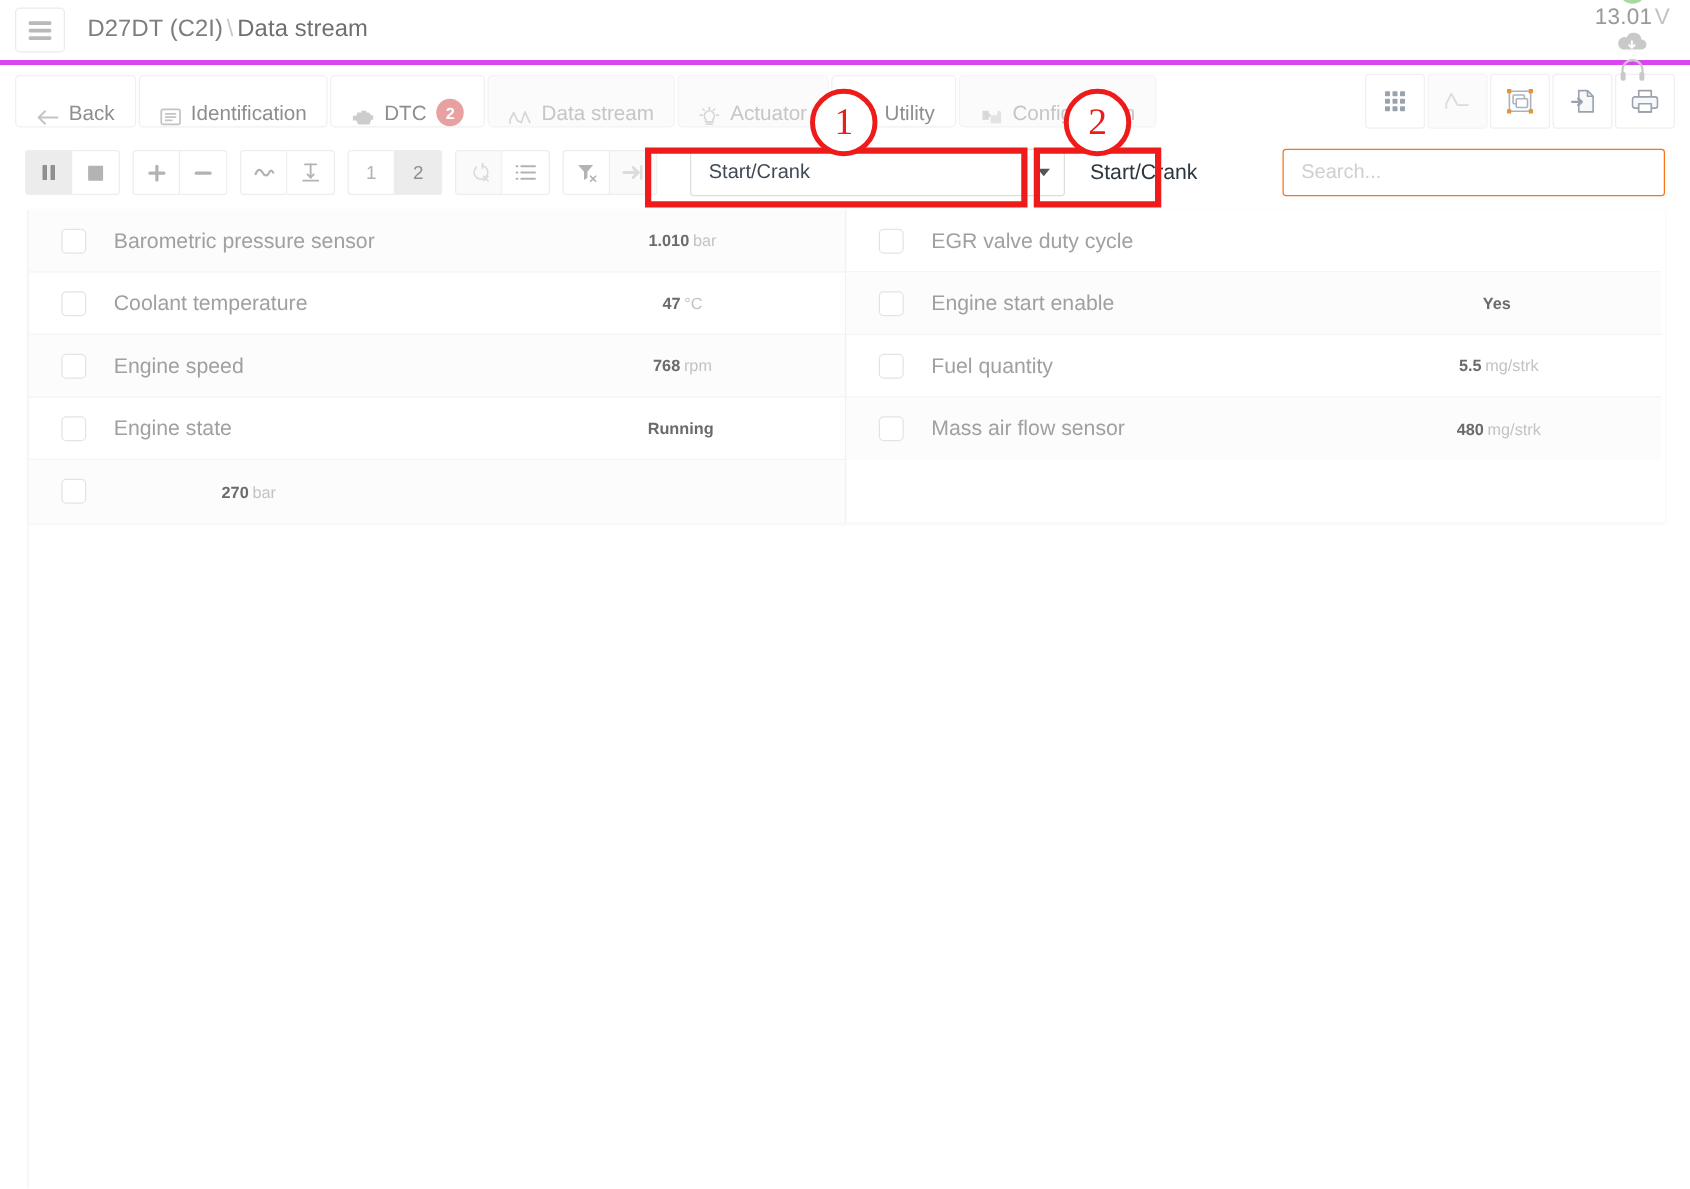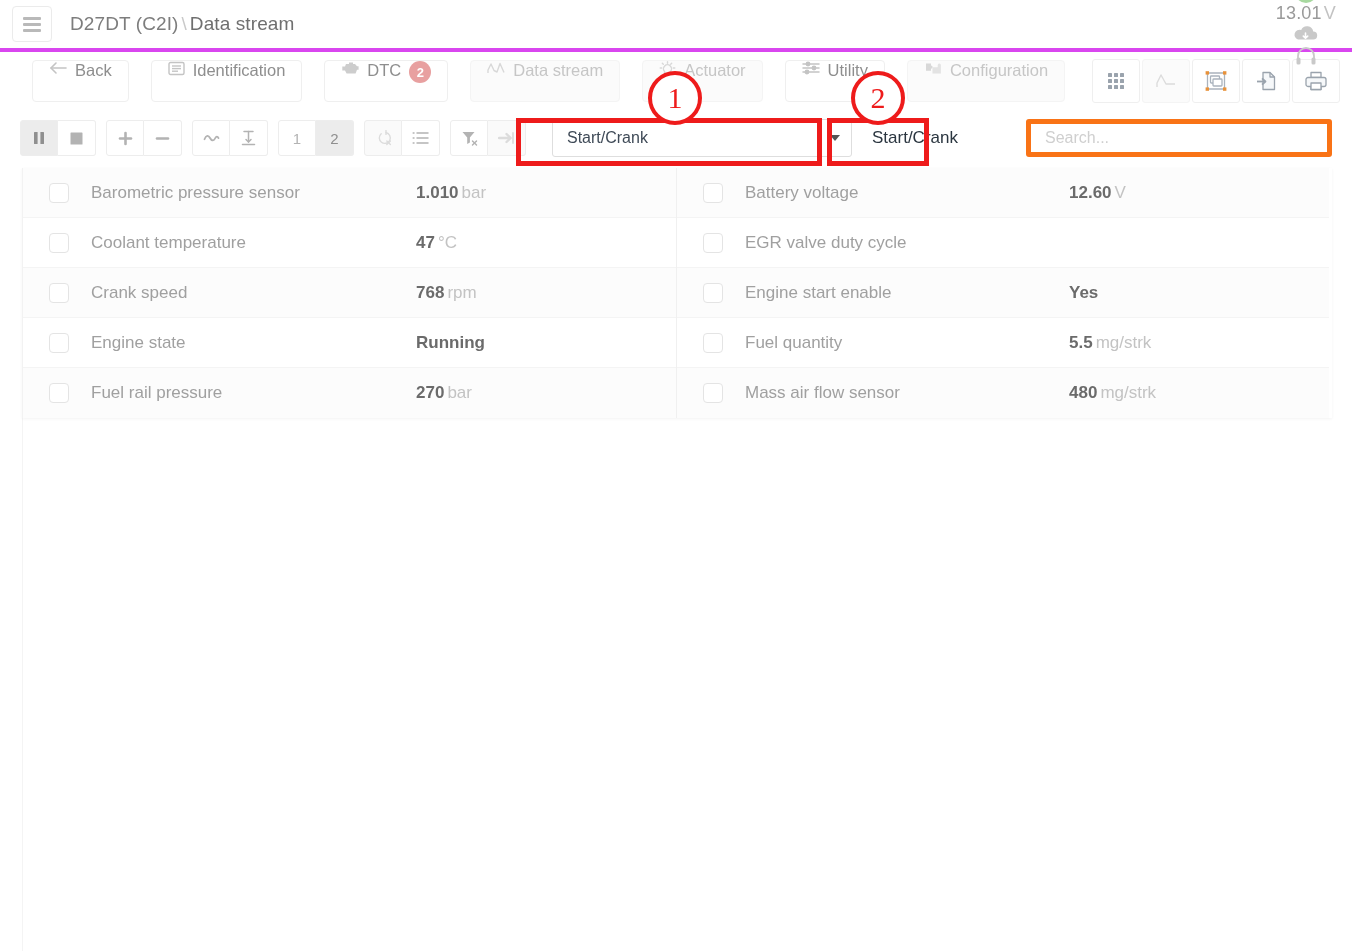--- a/index.html
+++ b/index.html
@@ -67,30 +67,29 @@
     display: flex;
     align-items: center;
     padding: 0 12px;
     gap: 2px;
     background: #ffffff;
     position: relative;
     z-index: 4;
   }
   .tab {
     height: 42px;
-    display: flex; align-items: flex-start; gap: 8px;
+    display: flex; align-items: flex-end; gap: 8px;
     padding: 0 16px;
     border: 1px solid #efefef;
     border-radius: 4px;
     background: #ffffff;
     font-size: 16.5px;
     color: #8e8e8e;
     cursor: pointer;
     white-space: nowrap;
-    margin-left: 20px;
   }
   .tab.dim { color: #c6c6c6; background: #fbfbfb; border-color: #f4f4f4; }
   .tab.dim .tab-ico { color: #d8d8d8; }
   .tab-ico { color: #c4c4c4; display:flex; align-items:center; }
   .tab-ico svg { display:block; }
   .badge {
     min-width: 22px; height: 22px; padding: 0 6px;
     border-radius: 11px;
     background: #e8a0a0;
     color: #ffffff;
@@ -166,21 +165,21 @@
   }
   .plain-label {
     margin-left: 20px;
     font-size: 17px;
     color: #2b3640;
     white-space: nowrap;
   }
   .search-wrap { margin-left: auto; }
   .search-input {
     width: 306px; height: 38px;
-    border: 5px solid #f97316;
+    border: 1px solid #f97316;
     border-radius: 3px;
     background: #fff;
     font-size: 16px;
     color: #9a9a9a;
     padding: 0 14px;
     font-family: "Liberation Sans", sans-serif;
     outline: none;
   }
   .search-input::placeholder { color: #cfcfcf; }
 
@@ -220,22 +219,22 @@
     font-size: 17px;
     color: #a0a0a0;
     white-space: nowrap;
     overflow: hidden;
     text-overflow: ellipsis;
     flex: 1 1 auto;
   }
   .row-val {
     flex: 0 0 auto;
     width: 260px;
-    text-align: left;
-    font-size: 17px;
+    text-align: center;
+    font-size: 13px;
     color: #6b6b6b;
     font-weight: 700;
     white-space: nowrap;
   }
   .row-val .unit { color: #c3c3c3; font-weight: 400; margin-left: 3px; }
 
   .page-edge {
     position: absolute;
     left: 22px; top: 168px;
     width: 1px; height: 783px;
@@ -570,41 +569,35 @@
         <span class="row-label">Barometric pressure sensor</span>
         <span class="row-val"><span>1.010</span><span class="unit">bar</span></span>
       </div>
       <div class="row">
         <span class="cb"></span>
         <span class="row-label">Coolant temperature</span>
         <span class="row-val"><span>47</span><span class="unit">°C</span></span>
       </div>
       <div class="row alt">
         <span class="cb"></span>
-        <span class="row-label">Crank speed</span>
+        <span class="row-label">Engine speed</span>
         <span class="row-val"><span>768</span><span class="unit">rpm</span></span>
       </div>
       <div class="row">
         <span class="cb"></span>
         <span class="row-label">Engine state</span>
         <span class="row-val"><span>Running</span><span class="unit"></span></span>
       </div>
       <div class="row alt">
         <span class="cb"></span>
-        <span class="row-label">Fuel rail pressure</span>
         <span class="row-val"><span>270</span><span class="unit">bar</span></span>
       </div>
     </div>
 
     <div class="col right">
-      <div class="row alt">
-        <span class="cb"></span>
-        <span class="row-label">Battery voltage</span>
-        <span class="row-val"><span>12.60</span><span class="unit">V</span></span>
-      </div>
       <div class="row">
         <span class="cb"></span>
         <span class="row-label">EGR valve duty cycle</span>
       </div>
       <div class="row alt">
         <span class="cb"></span>
         <span class="row-label">Engine start enable</span>
         <span class="row-val"><span>Yes</span><span class="unit"></span></span>
       </div>
       <div class="row">

